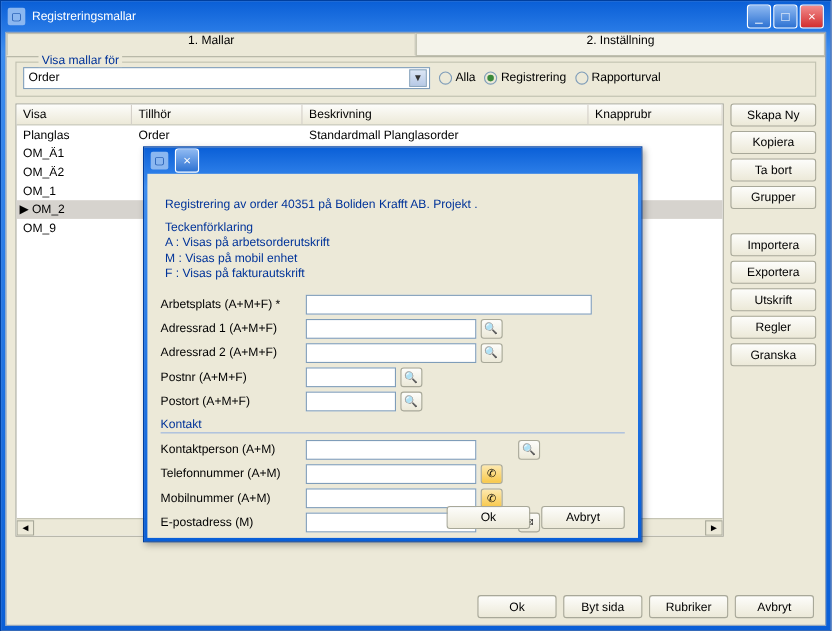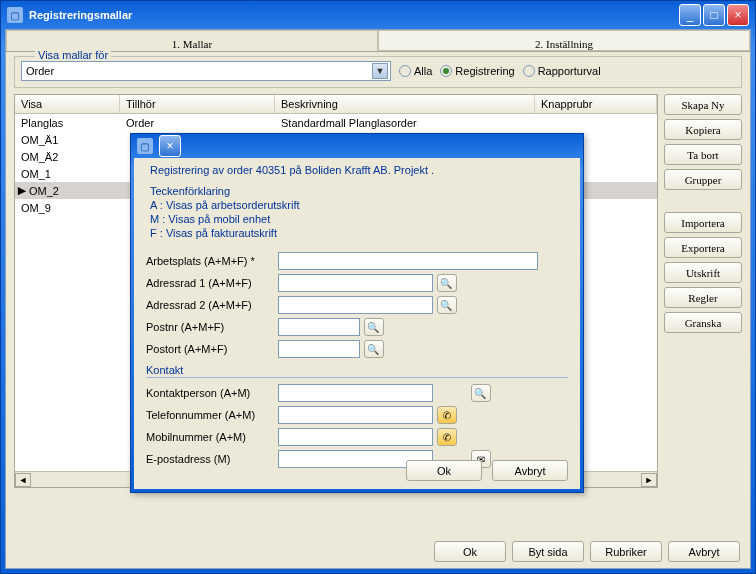--- a/index.html
+++ b/index.html
@@ -1,27 +1,27 @@
 <!DOCTYPE html>
 <html><head>
 <meta charset="utf-8">
 <style>
   * { box-sizing: border-box; margin: 0; padding: 0; }
   body { font-family: Tahoma, Arial, sans-serif; font-size: 11px; background: #fff; }
   .window { width: 756px; height: 574px; background: linear-gradient(#0a5fd7,#3d8df0 8%,#0a5fd7); border: 1px solid #003f9f; position: relative; }
   .titlebar { height: 28px; display:flex; align-items:center; color:#fff; padding:0 6px; }
   .titlebar .icon { width:16px; height:16px; background:#8bb7f0; border-radius:2px; margin-right:6px; display:flex; align-items:center; justify-content:center; color:#003f9f; font-size:10px; }
-  .titlebar .title { font-weight:bold; flex:1; }
+  .titlebar .title { font-weight:normal; flex:1; }
   .win-btns { display:flex; gap:2px; }
   .win-btn { width:22px; height:22px; border:1px solid #fff; border-radius:3px; display:flex; align-items:center; justify-content:center; font-size:12px; color:#fff; cursor:pointer; }
   .min-btn,.max-btn { background:linear-gradient(#8eb9f2,#2d72d2); }
   .close-btn { background:linear-gradient(#f28d8d,#d22d2d); }
   .client { position:absolute; top:28px; left:4px; right:4px; bottom:4px; background:#ece9d8; border:1px solid #8ca0bc; }
   .tabs { display:flex; height:22px; border-bottom:1px solid #a8a899; }
-  .tab { flex:1; border:1px solid #c0c0b0; background:#f4f3ea; display:flex; align-items:flex-end; justify-content:center; cursor:pointer;font-family:Liberation Serif, serif; }
+  .tab { flex:1; border:1px solid #c0c0b0; background:#f4f3ea; display:flex; align-items:flex-start; justify-content:center; cursor:pointer; }
   .tab.active { background:#ece9d8; border-bottom:1px solid #ece9d8; }
   .fieldset { margin:4px 8px 2px; padding:4px 6px 6px; border:1px solid #c0c0b0; position:relative; }
   .fieldset .legend { position:absolute; top:-8px; left:20px; background:#ece9d8; padding:0 3px; color:#003399; }
   .filter-row { display:flex; align-items:center; gap:8px; }
   .combo { flex:0 0 370px; height:20px; border:1px solid #7f9db9; background:#fff; display:flex; align-items:center; padding:0 2px 0 4px; }
   .combo span { flex:1; }
   .combo .caret { width:16px; height:16px; border:1px solid #7f9db9; background:linear-gradient(#dce6f5,#b6c9e6); display:flex; align-items:center; justify-content:center; font-size:9px; color:#333; cursor:pointer; }
   .radio { display:flex; align-items:center; gap:3px; }
   .radio .dot { width:12px; height:12px; border:1px solid #7f9db9; border-radius:50%; display:flex; align-items:center; justify-content:center; }
   .radio.sel .dot::after { content:""; width:6px; height:6px; border-radius:50%; background:#3a8a3a; }
@@ -30,30 +30,30 @@
   .thead { display:flex; background:linear-gradient(#fdfdfb,#ece9d8); border-bottom:1px solid #c0c0b0; }
   .th { padding:3px 6px; border-right:1px solid #d4d0c8; font-weight:normal; }
   .th.c0{width:105px}.th.c1{width:155px}.th.c2{width:260px}.th.c3{flex:1}
   .tbody .tr { display:flex; height:17px; align-items:center; }
   .tbody .tr.sel { background:#d6d3ce; }
   .tbody .tr .td { padding:0 6px; border-right:1px solid transparent; }
   .tbody .tr .td.c0{width:105px}.td.c1{width:155px}.td.c2{width:260px}.td.c3{flex:1}
   .row-caret { position:absolute; left:2px; width:10px; text-align:center; color:#000; }
   .hscroll { position:absolute; bottom:0; left:0; right:0; height:16px; background:#ece9d8; border-top:1px solid #c0c0b0; display:flex; align-items:center; }
   .hscroll .sbtn { width:16px; height:14px; border:1px solid #a8a899; background:#ece9d8; display:flex; align-items:center; justify-content:center; font-size:9px; cursor:pointer; }
-  .side { width:78px; display:flex; flex-direction:column; gap:4px;font-family:Liberation Serif, serif; }
+  .side { width:78px; display:flex; flex-direction:column; gap:4px; }
   .btn { height:21px; border:1px solid #a8a899; background:linear-gradient(#fdfdfb,#ece9d8); border-radius:3px; display:flex; align-items:center; justify-content:center; cursor:pointer; padding:0 4px; white-space:nowrap; }
   .side .spacer { height:14px; }
   .footer { position:absolute; bottom:6px; right:10px; display:flex; gap:6px; }
   .footer .btn { width:72px; }
 
   
   .modal { position:absolute; left:129px; top:132px; width:454px; height:360px; background:linear-gradient(#0a5fd7,#3d8df0 10%,#0a5fd7); border:1px solid #003f9f; box-shadow:2px 2px 6px rgba(0,0,0,.3); }
   .modal .titlebar { height:24px; }
-  .modal .mclient { position:absolute; top:24px; left:3px; right:3px; bottom:3px; background:#ece9d8; padding:4px 12px; }
+  .modal .mclient { position:absolute; top:24px; left:3px; right:3px; bottom:3px; background:#ece9d8; padding:20px 12px; }
   .modal .hdr { color:#003399; margin:2px 0 8px 4px; }
   .modal .legendblk { color:#003399; margin:0 0 10px 4px; line-height:14px; }
   .fldrow { display:flex; align-items:center; height:22px; gap:4px; }
   .fldrow label { width:128px; }
   .fldrow input { height:18px; border:1px solid #7f9db9; background:#fff; padding:0 3px; }
   .fldrow .inp-lg { width:260px; }
   .fldrow .inp-md { width:155px; }
   .fldrow .inp-sm { width:82px; }
   .lookup { width:20px; height:18px; border:1px solid #a8a899; border-radius:3px; background:linear-gradient(#fdfdfb,#ece9d8); display:flex; align-items:center; justify-content:center; cursor:pointer; font-size:10px; }
   .sect { color:#003399; border-bottom:1px solid #99b3e0; margin:4px 0 4px 0; padding-bottom:1px; }

